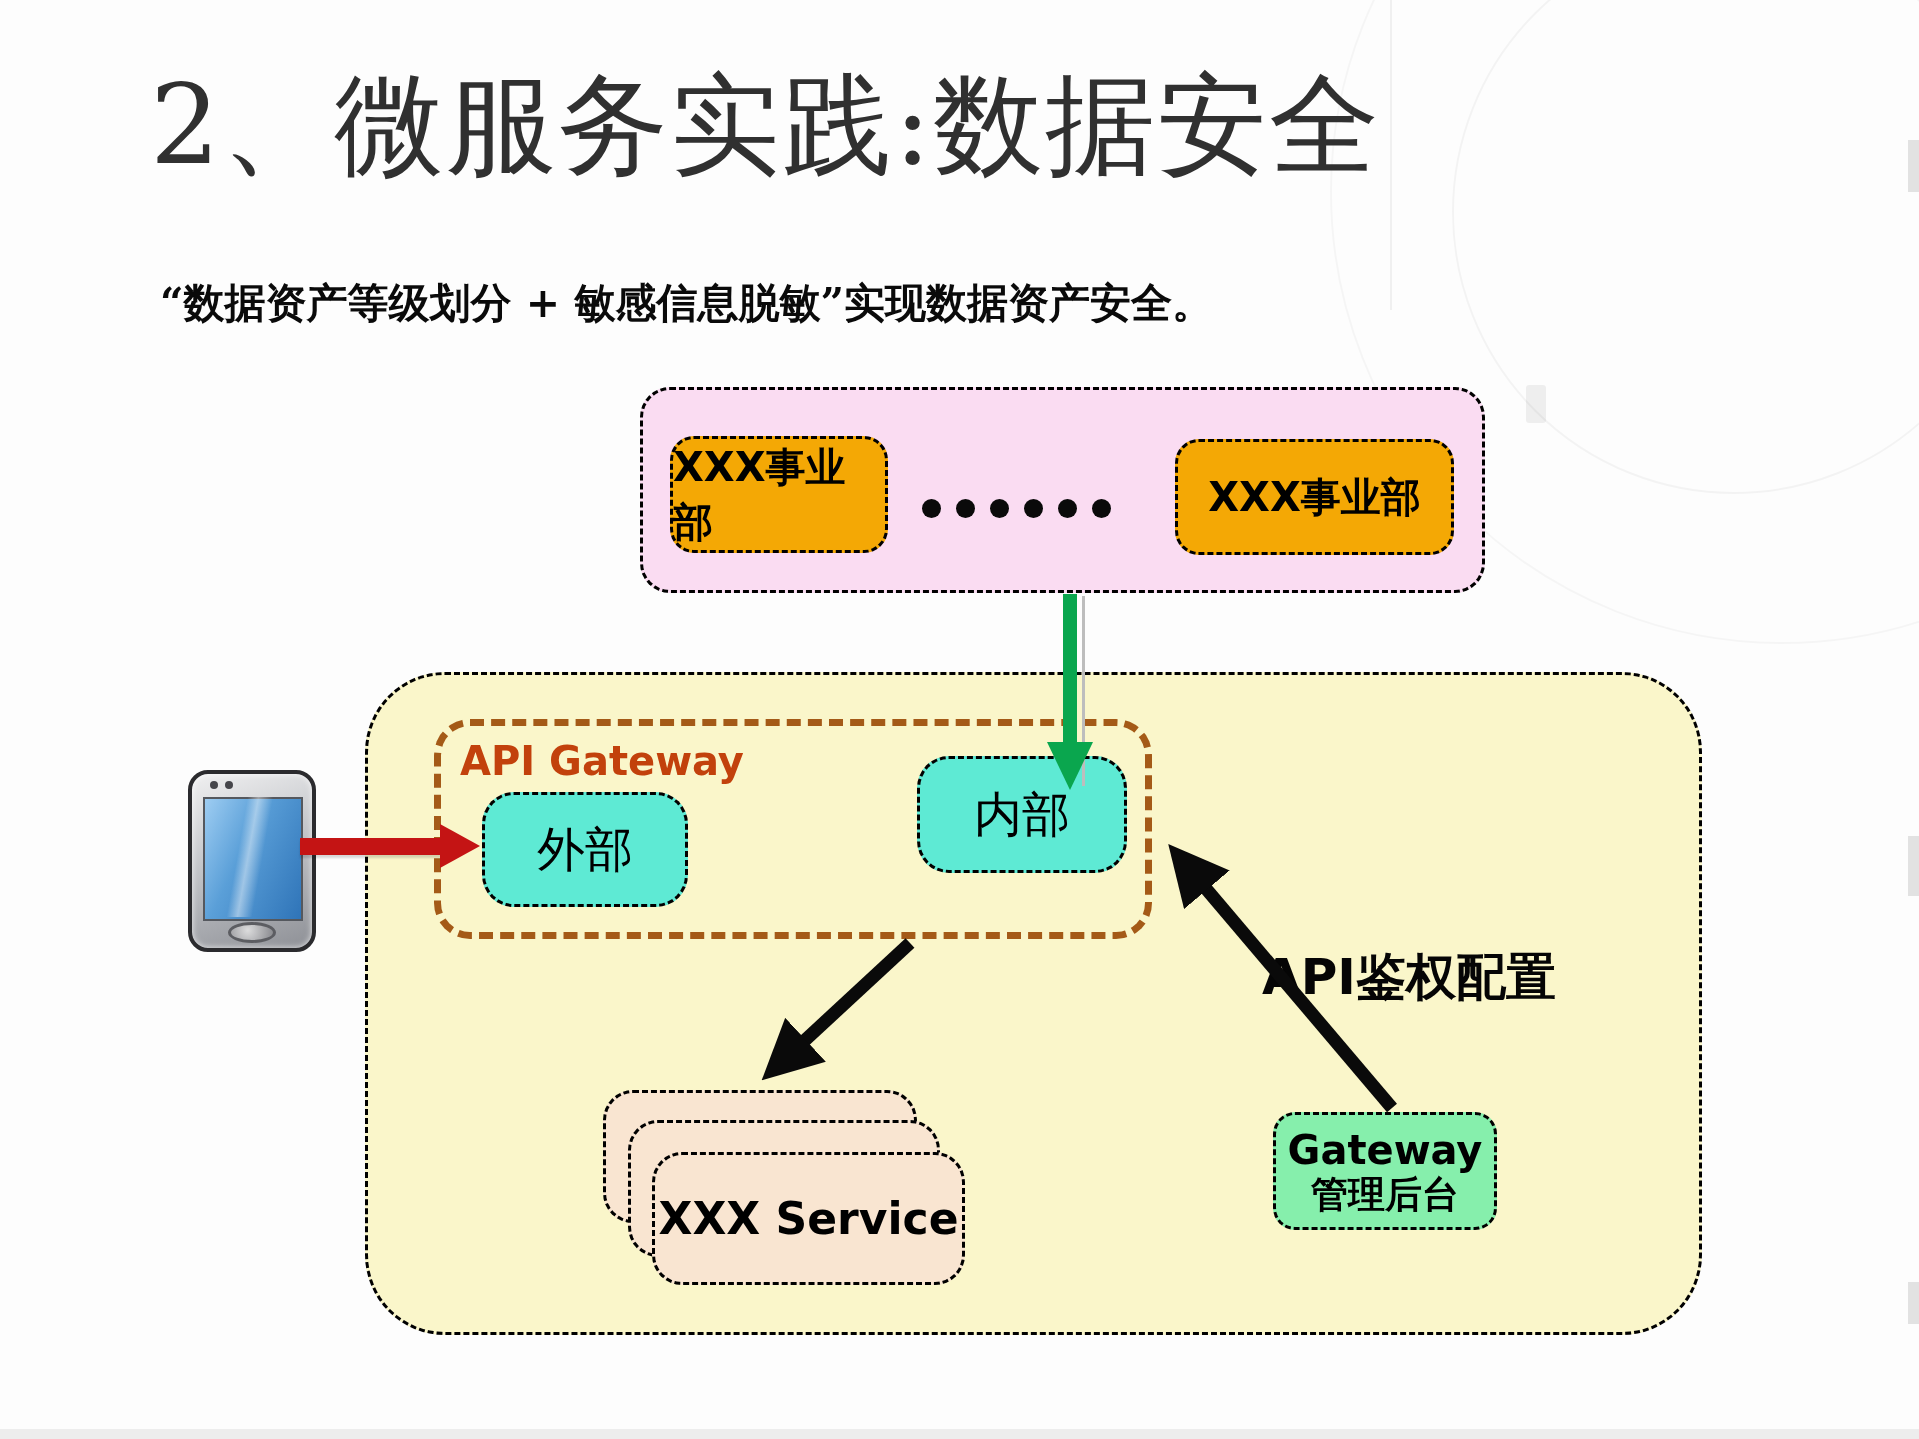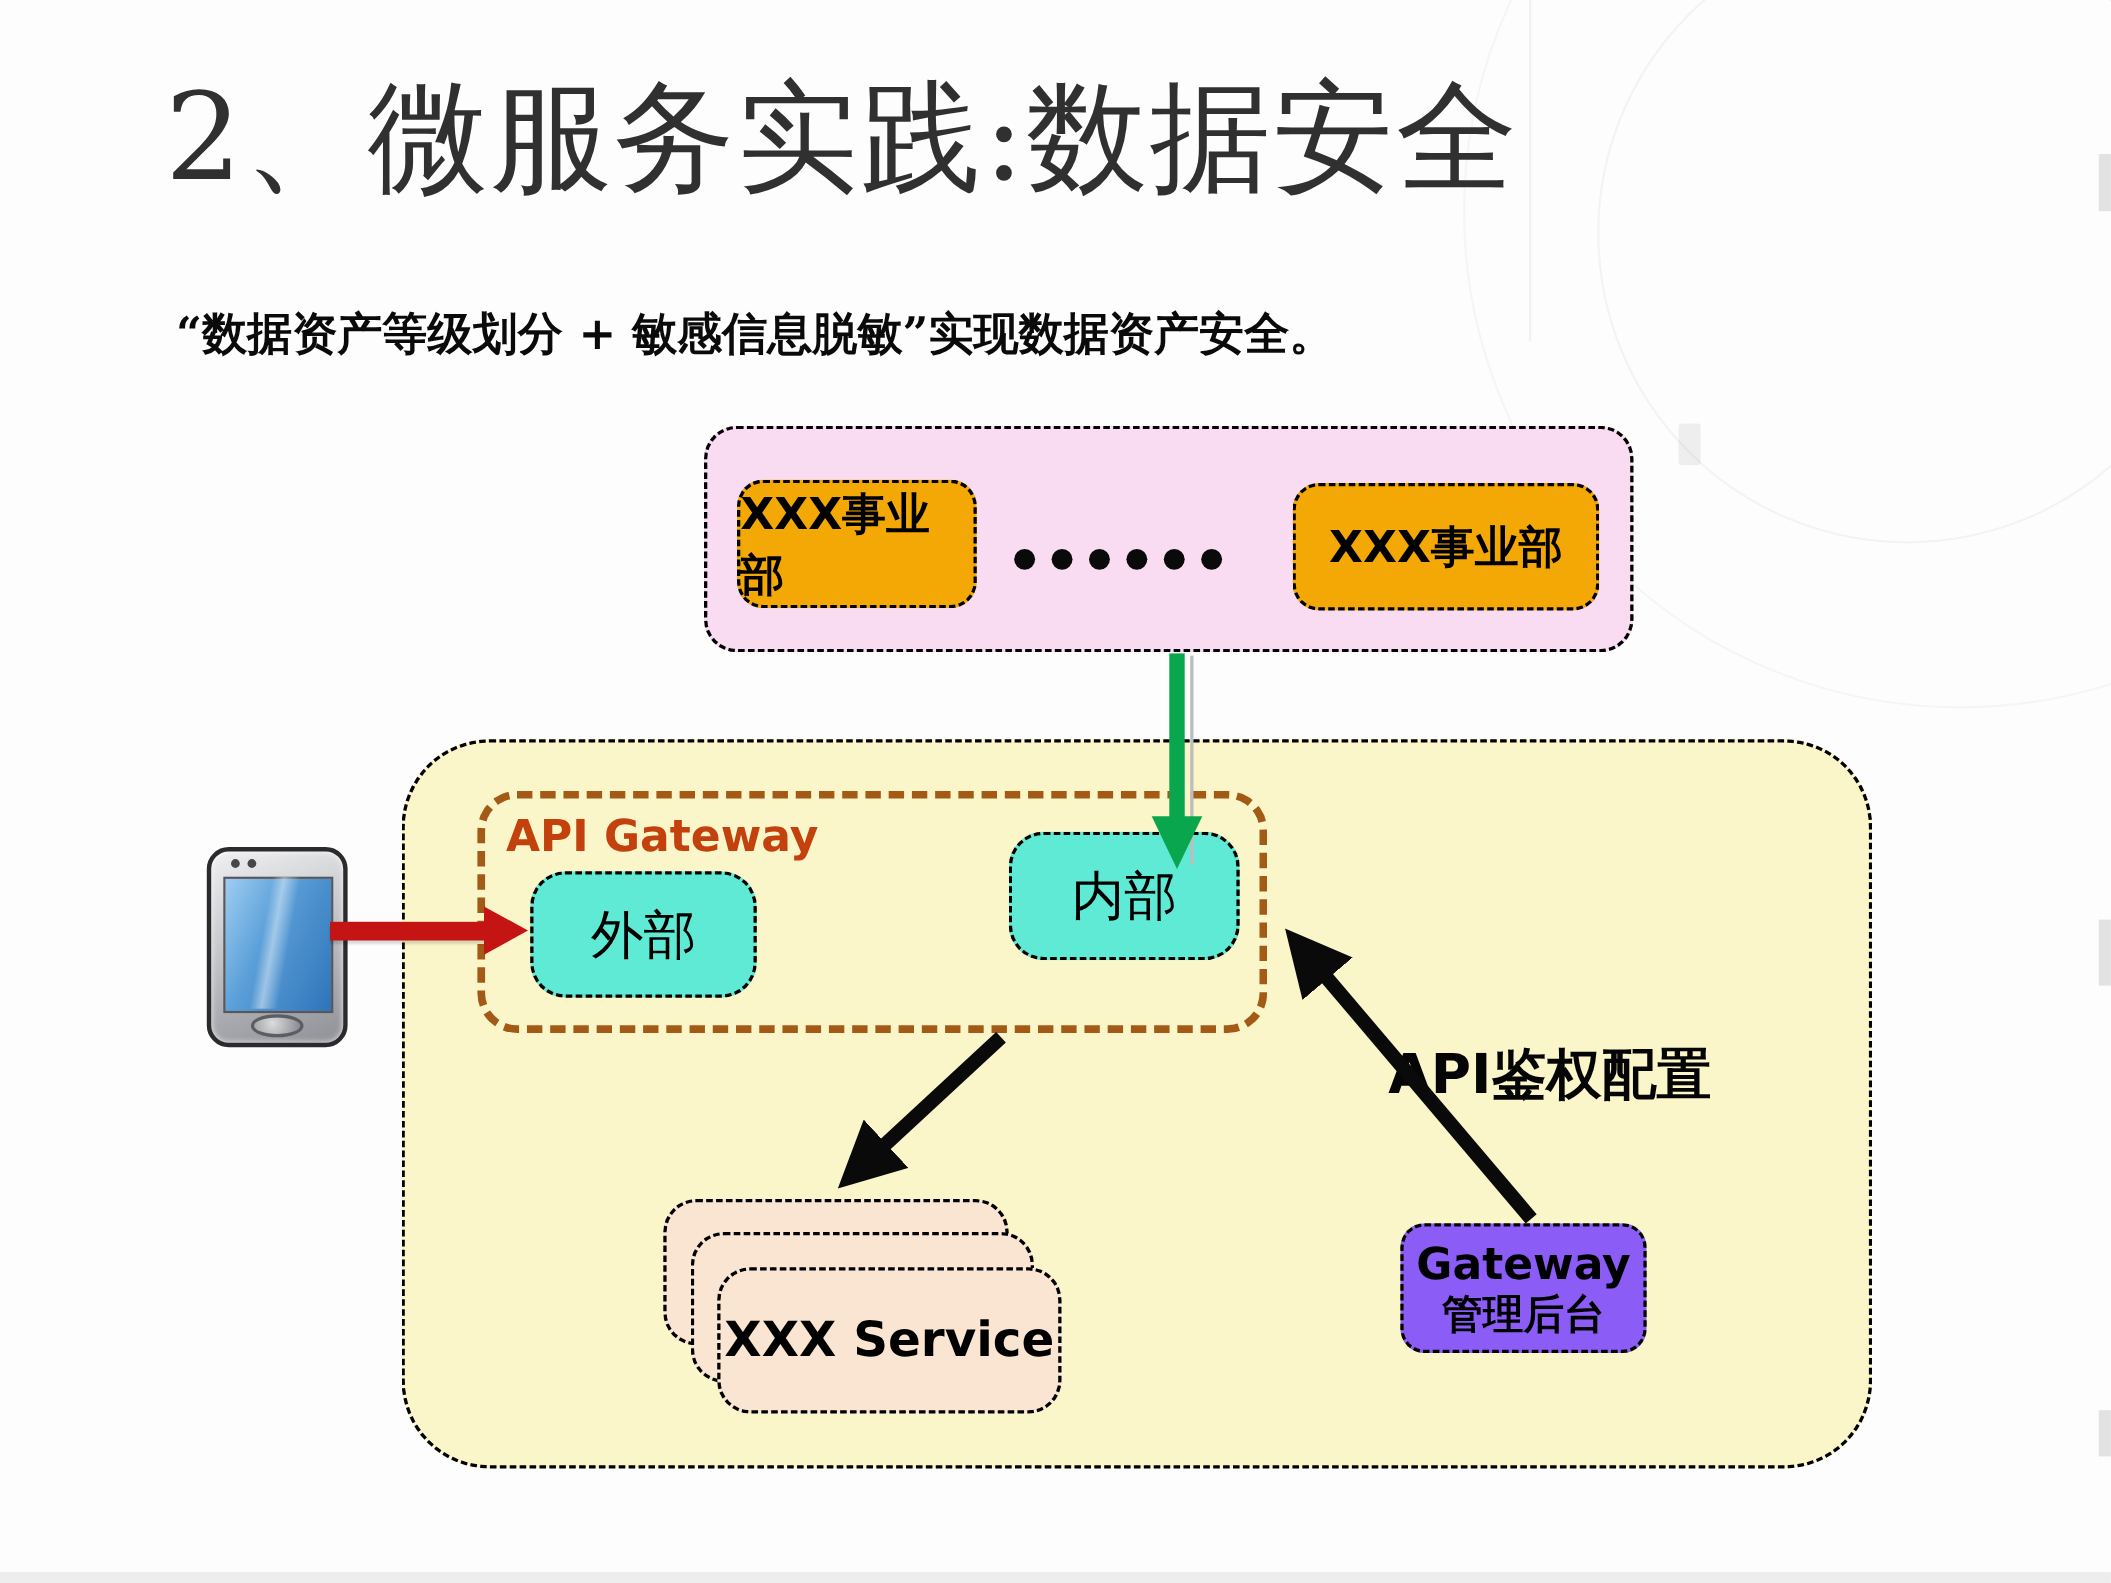--- a/index.html
+++ b/index.html
@@ -40,21 +40,21 @@
   .api-gateway-label{position:absolute;left:460px;top:738px;font-size:40px;font-weight:bold;color:#c2410c;white-space:nowrap;}
   .mint-box{background:#5eead4;border:3px dashed #000;border-radius:32px;display:flex;align-items:center;justify-content:center;font-family:"DejaVu Serif","Liberation Serif",serif;font-size:48px;color:#000;}
   .ext-box{left:482px;top:792px;width:206px;height:115px;}
   .int-box{left:917px;top:756px;width:210px;height:117px;}
 
   .service-box{background:#f9e5d1;border:3px dashed #000;border-radius:30px;}
   .svc-back{left:603px;top:1090px;width:314px;height:133px;}
   .svc-mid{left:628px;top:1120px;width:312px;height:137px;}
   .svc-front{left:652px;top:1152px;width:313px;height:133px;display:flex;align-items:center;justify-content:center;font-weight:bold;font-size:44px;color:#000;}
 
-  .admin-box{left:1273px;top:1112px;width:224px;height:118px;background:#8b5cf6;border:3px dashed #000;border-radius:22px;
+  .admin-box{left:1273px;top:1112px;width:224px;height:118px;background:#86efac;border:3px dashed #000;border-radius:22px;
     display:flex;flex-direction:column;align-items:center;justify-content:center;line-height:1.15;}
   .admin-line1{font-weight:bold;font-size:40px;}
   .admin-line2{font-weight:bold;font-size:37px;font-family:"DejaVu Serif","Liberation Serif",serif;text-align:center;}
   .auth-label{position:absolute;left:1262px;top:944px;font-size:50px;font-weight:bold;color:#050505;white-space:nowrap;}
 
   
   .green-shaft{position:absolute;left:1063px;top:594px;width:14px;height:150px;background:#0aa64e;z-index:30;}
   .green-ghost{position:absolute;left:1082px;top:596px;width:3px;height:190px;background:#bdbdbd;z-index:29;}
   .green-head{position:absolute;left:1047px;top:742px;width:0;height:0;z-index:30;
     border-left:23px solid transparent;border-right:23px solid transparent;border-top:48px solid #0aa64e;}

